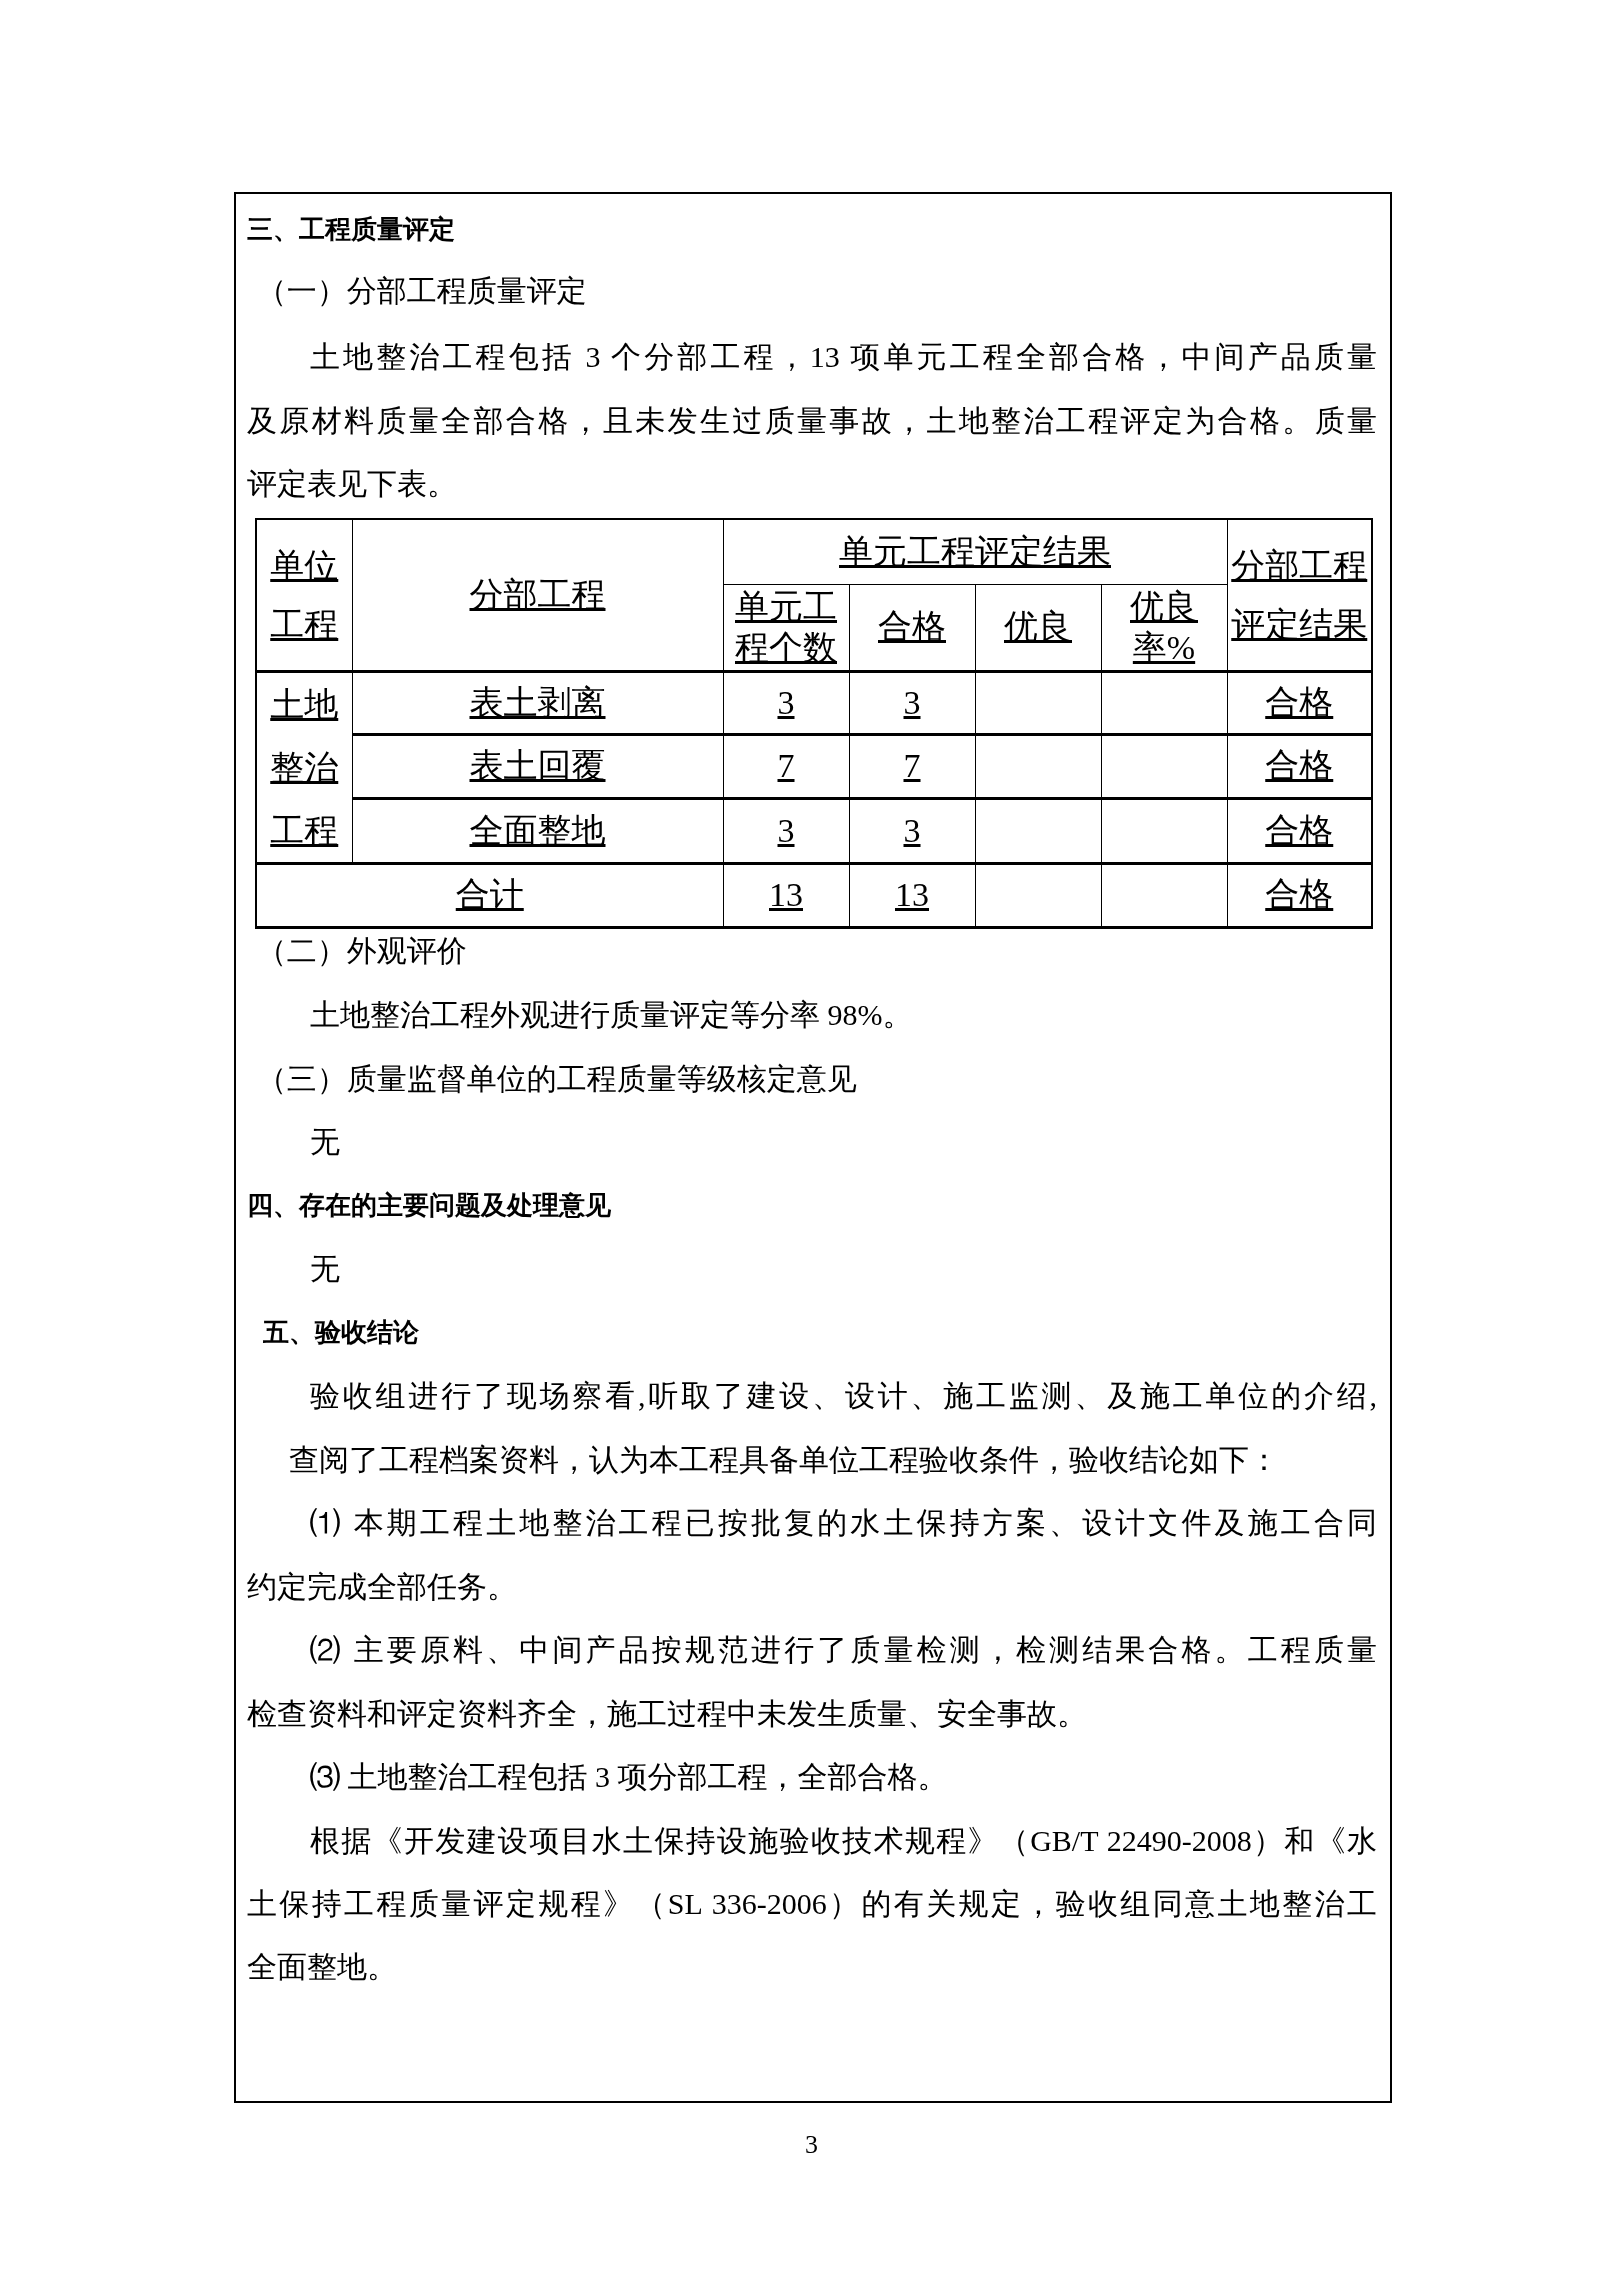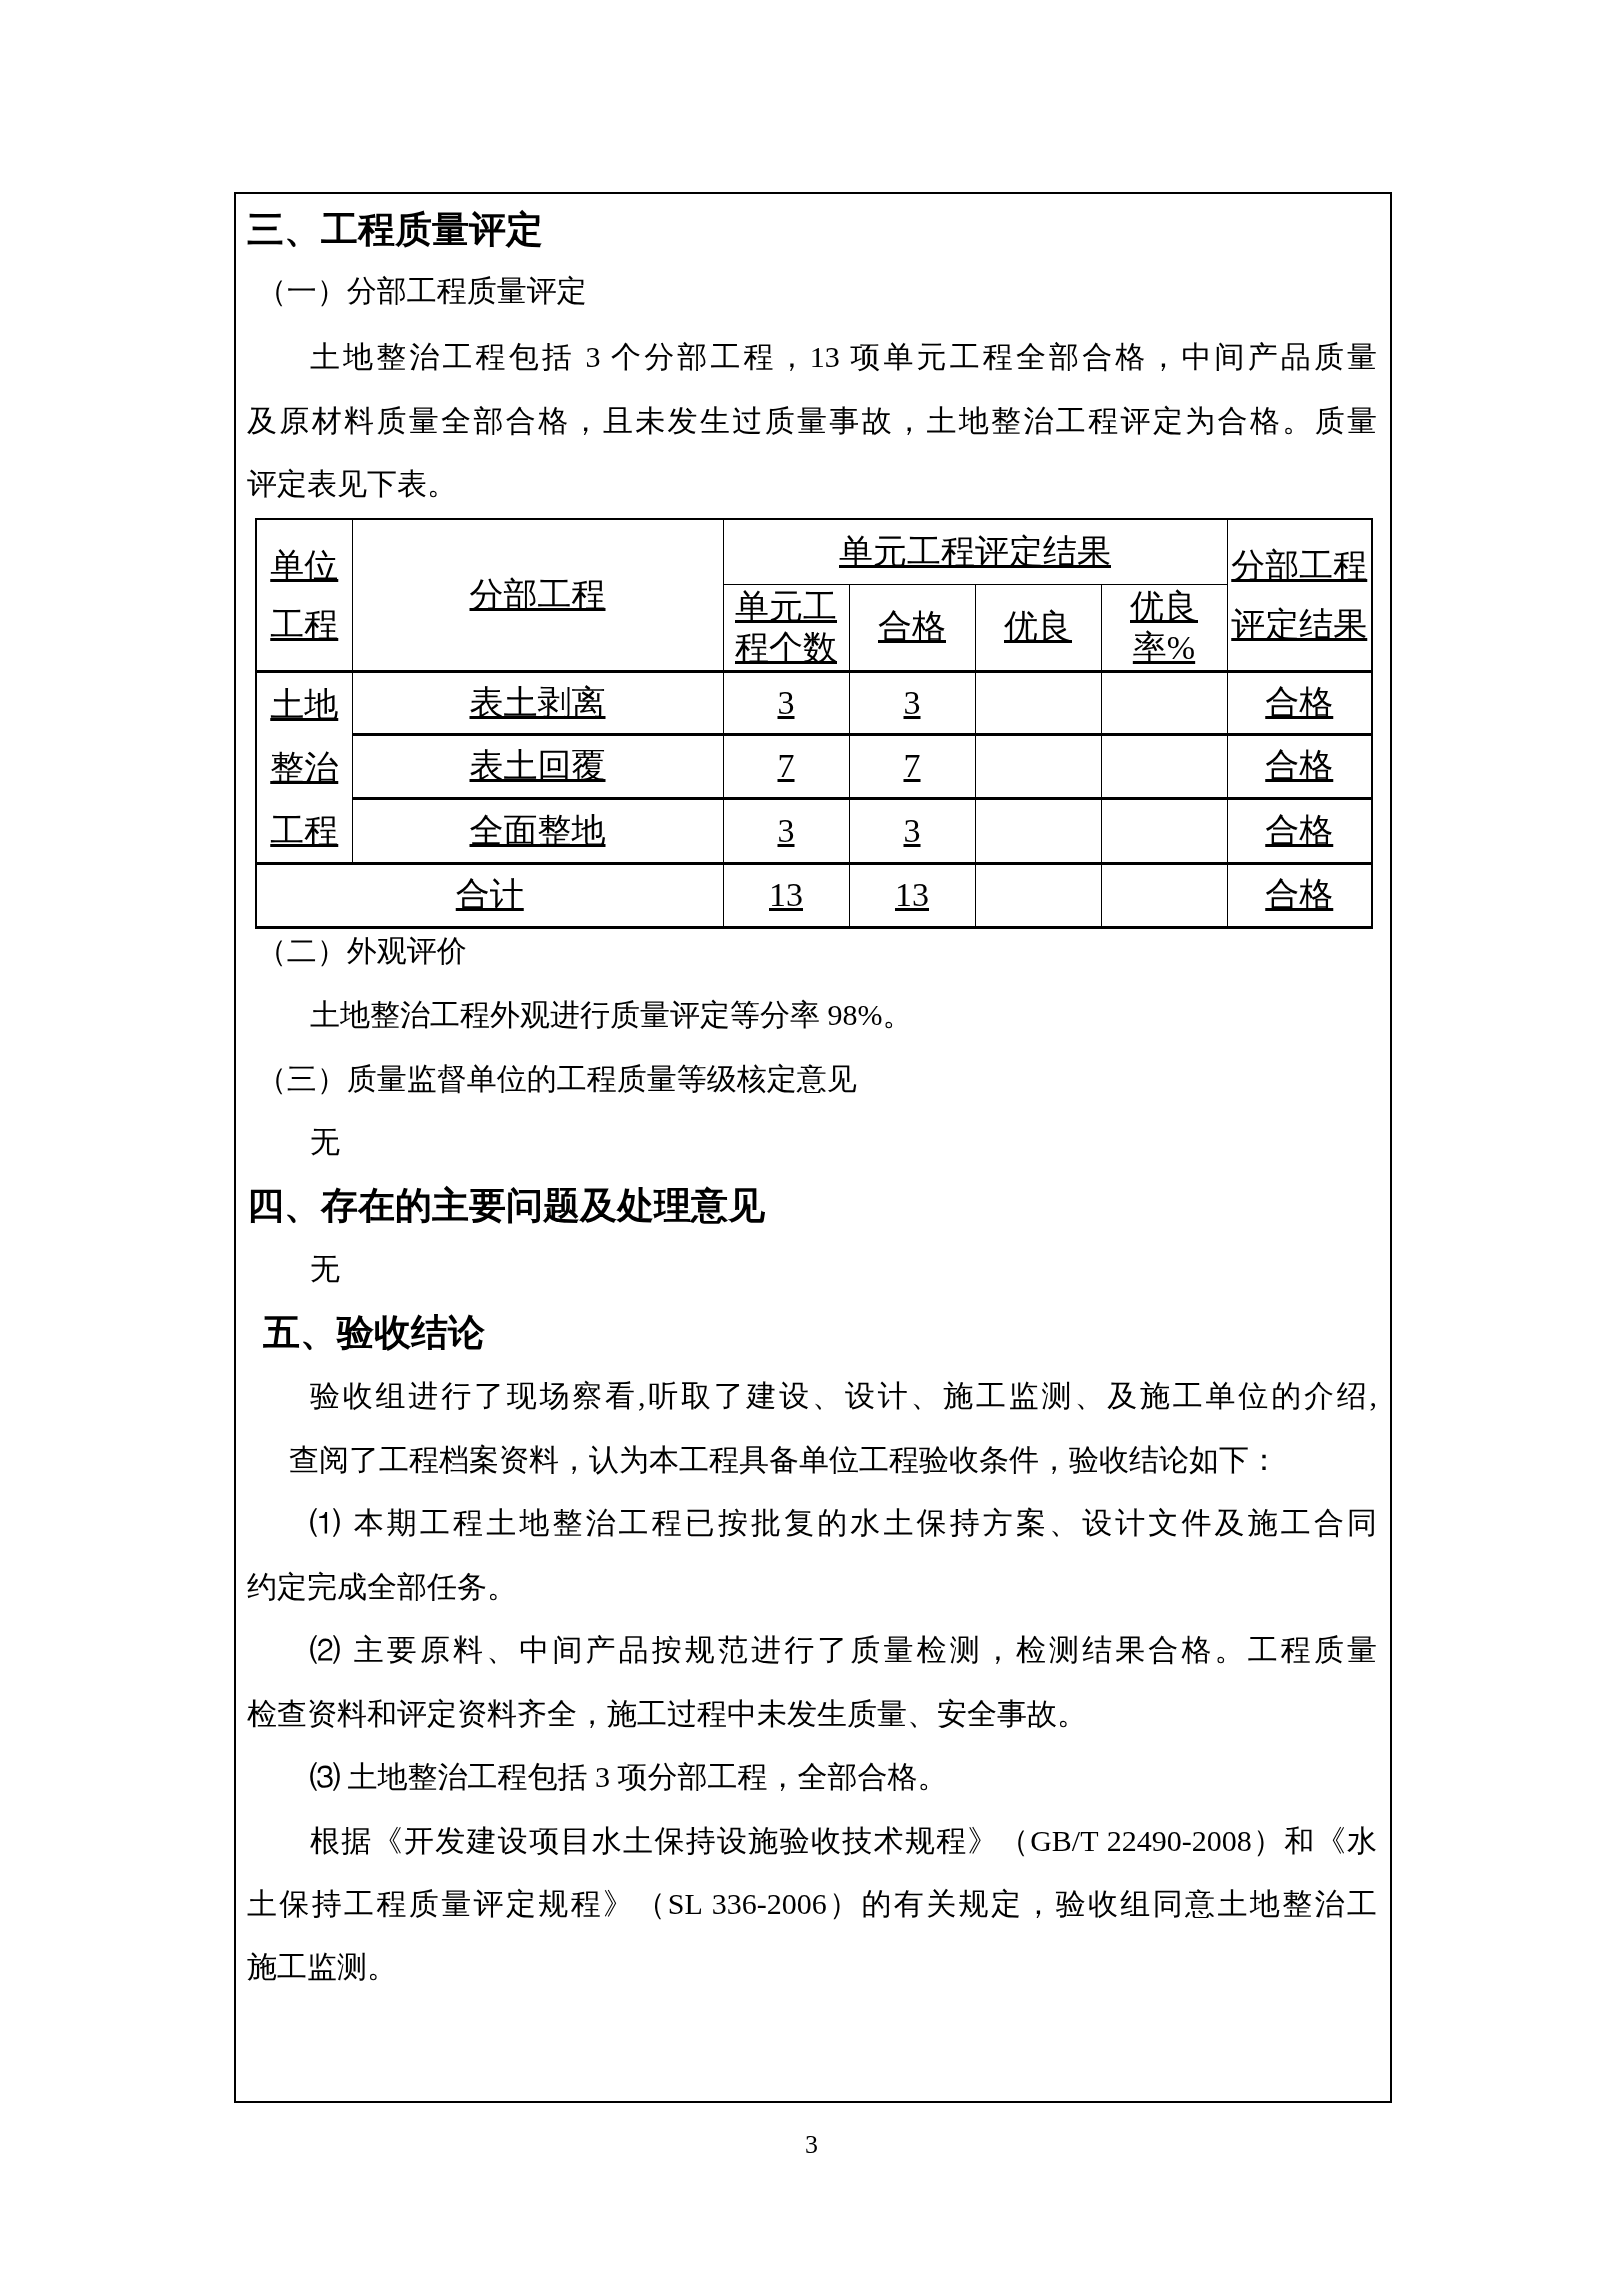--- a/index.html
+++ b/index.html
@@ -8,21 +8,21 @@
     font-family:"Liberation Serif", serif;
   }
   .page-border{
     position:absolute;left:234px;top:192px;width:1158px;height:1911px;
     border:2px solid #000;box-sizing:border-box;background:#fff;
   }
   .line{
     position:absolute;left:247px;width:1130px;height:63px;line-height:63px;
     font-size:30px;white-space:nowrap;
   }
-  .h-bold{font-family:"Liberation Sans", sans-serif;font-weight:700;font-size:37px;}
+  .h-bold{font-family:"Liberation Sans", sans-serif;font-weight:700;font-size:26px;}
   .sub{padding-left:9.8px;box-sizing:border-box;}
   .ind{padding-left:63px;box-sizing:border-box;}
   .stretch{
     white-space:normal;text-align:justify;text-align-last:justify;
     text-justify:inter-character;
   }
   table.qtable{
     position:absolute;left:255px;top:518px;width:1115px;height:405px;
     border-collapse:collapse;table-layout:fixed;
     border:2px solid #000;border-bottom:3.3px solid #000;
@@ -137,16 +137,16 @@
 <div class="line h-bold" style="top:1301px;margin-left:16px;">五、验收结论</div>
 <div class="line stretch ind" style="top:1364px;">验收组进行了现场察看,听取了建设、设计、施工监测、及施工单位的介绍,</div>
 <div class="line" style="top:1428px;margin-left:42px;">查阅了工程档案资料，认为本工程具备单位工程验收条件，验收结论如下：</div>
 <div class="line stretch ind" style="top:1491px;">⑴ 本期工程土地整治工程已按批复的水土保持方案、设计文件及施工合同</div>
 <div class="line" style="top:1555px;">约定完成全部任务。</div>
 <div class="line stretch ind" style="top:1618px;">⑵ 主要原料、中间产品按规范进行了质量检测，检测结果合格。工程质量</div>
 <div class="line" style="top:1682px;">检查资料和评定资料齐全，施工过程中未发生质量、安全事故。</div>
 <div class="line ind" style="top:1745px;">⑶ 土地整治工程包括 3 项分部工程，全部合格。</div>
 <div class="line stretch ind" style="top:1809px;">根据《开发建设项目水土保持设施验收技术规程》（GB/T 22490-2008）和《水</div>
 <div class="line stretch" style="top:1872px;">土保持工程质量评定规程》（SL 336-2006）的有关规定，验收组同意土地整治工</div>
-<div class="line" style="top:1935px;">施工监测。</div>
+<div class="line" style="top:1935px;">全面整地。</div>
 
 <div class="pagenum">3</div>
 
 
 </body></html>

